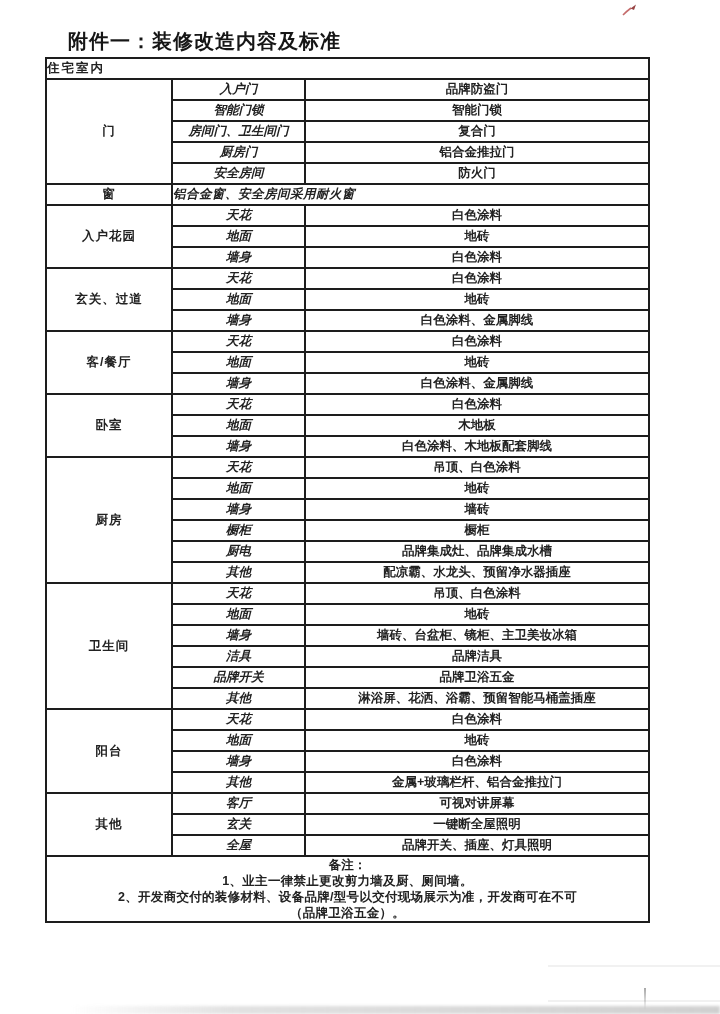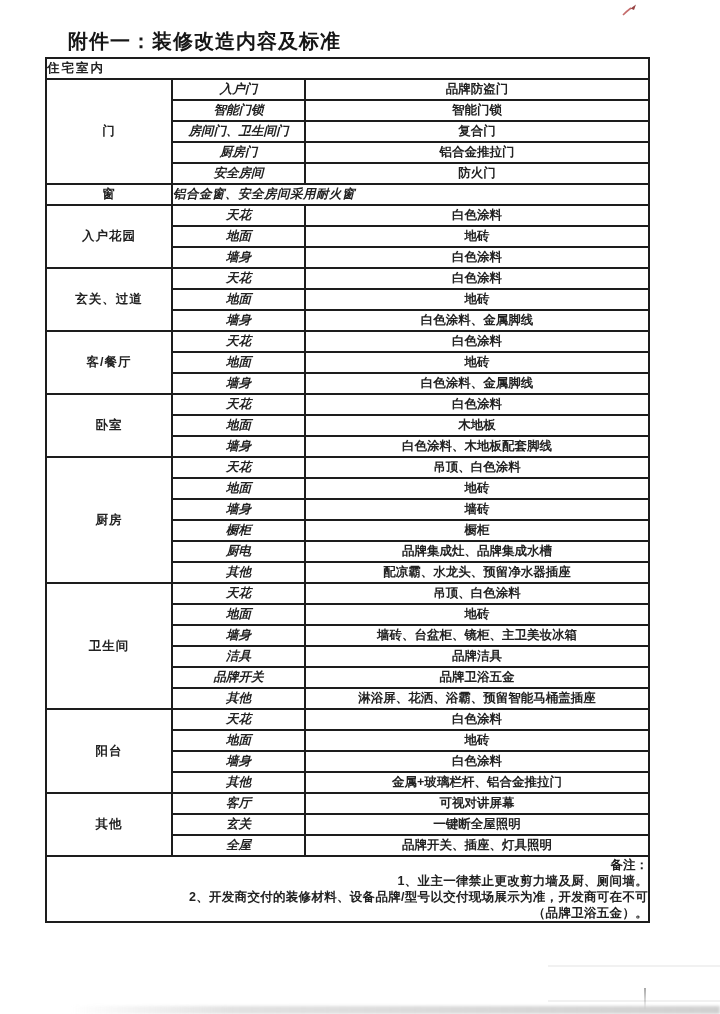--- a/index.html
+++ b/index.html
@@ -43,21 +43,21 @@
     line-height: 1.15;
     overflow: hidden;
     white-space: nowrap;
   }
   td.thdr { text-align: left; font-size: 13.5px; letter-spacing: 2px; }
   td.cat  { text-align: center; letter-spacing: 1px; }
   td.sub  { text-align: center; font-style: italic; }
   td.val  { text-align: center; padding-left: 8px; }
   td.merged { text-align: left; padding-left: 26px; letter-spacing: 0.5px; font-style: italic; }
   td.notes-cell {
-    text-align: right;
+    text-align: center;
     height: auto;
     padding: 3px 6px 4px 6px;
     white-space: normal;
   }
   .notes-label { font-size: 12.5px; font-weight: 700; line-height: 16px; }
   .note-line   { font-size: 12.5px; font-weight: 700; line-height: 16px; letter-spacing: 0.3px; }
 
   
   .fade-right-notes {
     position: absolute;

